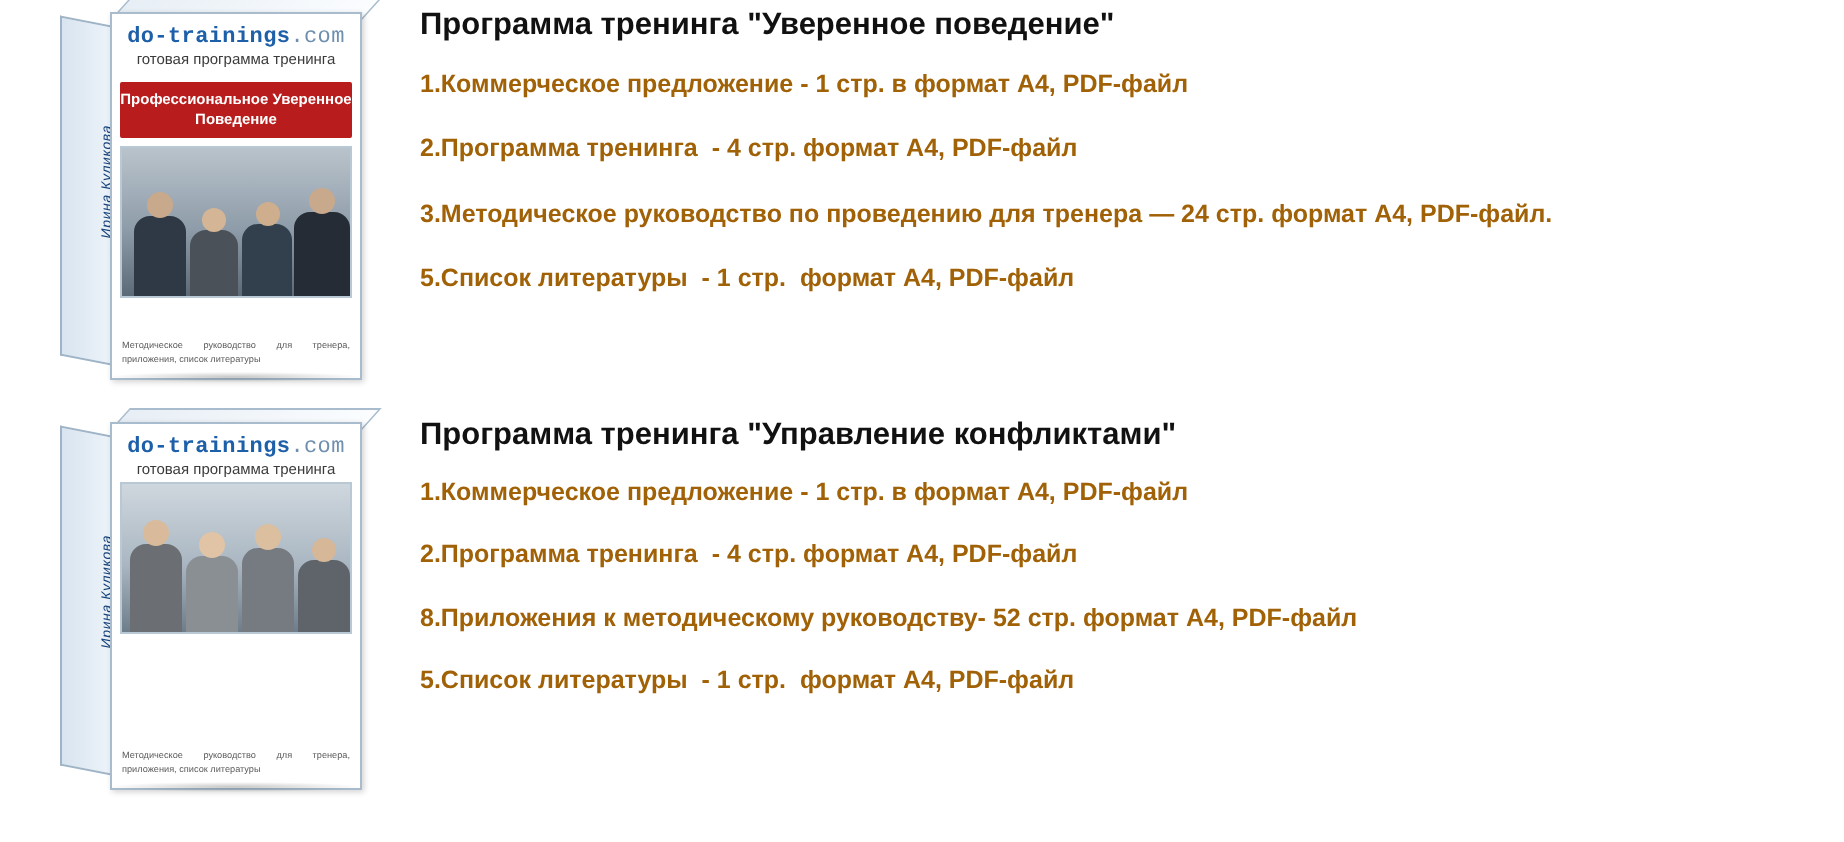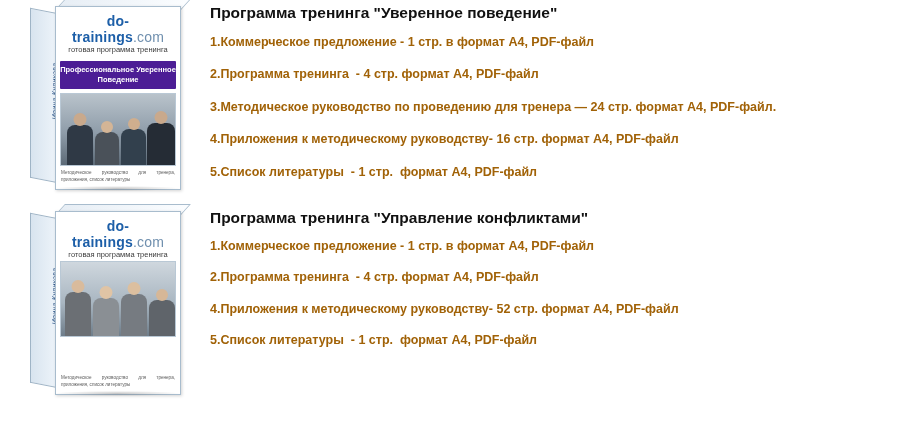--- a/index.html
+++ b/index.html
@@ -78,34 +78,35 @@
     box-shadow: 1px 1px 3px rgba(0,0,0,.18);
     overflow: hidden;
     display: flex;
     flex-direction: column;
   }
   .bf-top {
     padding: 6px 5px 2px 5px;
     text-align: center;
   }
   .bf-brand {
-    font-size: 14px;
+    font-size: 11px;
     color: #1d5fa8;
     letter-spacing: .2px;
     font-weight: bold;
+    font-family: Liberation Mono, monospace;
   }
   .bf-brand .dot { color: #6f8fae; font-weight: normal; }
   .bf-sub {
     margin-top: 0;
     font-size: 7.5px;
     color: #3b3b3b;
   }
   .bf-title {
     margin: 5px 4px 4px 4px;
-    background: #4c1d95;
+    background: #b91c1c;
     color: #ffffff;
     font-size: 7.5px;
     font-weight: bold;
     line-height: 1.35;
     padding: 4px 0;
     text-align: center;
     border-radius: 1px;
   }
   .bf-photo {
     margin: 0 4px;
@@ -221,21 +222,20 @@
         </div>
         <div class="box-shadow-floor"></div>
       </div>
     </div>
 
     <div class="text-col">
       <h2 class="prog-title">Программа тренинга "Уверенное поведение"</h2>
       <p class="item">1.Коммерческое предложение - 1 стр. в формат А4, PDF-файл</p>
       <p class="item">2.Программа тренинга  - 4 стр. формат А4, PDF-файл</p>
       <p class="item">3.Методическое руководство по проведению для тренера — 24 стр. формат А4, PDF-файл.</p>
-      <p class="item">4.Приложения к методическому руководству- 16 стр. формат А4, PDF-файл</p>
       <p class="item">5.Список литературы  - 1 стр.  формат А4, PDF-файл</p>
     </div>
   </div>
 
   <div class="product-block block-2">
 
     <div class="box-wrap">
       <div class="box3d">
         <div class="box-spine">
           <div class="spine-text">Ирина Куликова</div>
@@ -263,18 +263,18 @@
           <div class="bf-caption">Методическое руководство для тренера, приложения, список литературы</div>
         </div>
         <div class="box-shadow-floor"></div>
       </div>
     </div>
 
     <div class="text-col">
       <h2 class="prog-title">Программа тренинга "Управление конфликтами"</h2>
       <p class="item">1.Коммерческое предложение - 1 стр. в формат А4, PDF-файл</p>
       <p class="item">2.Программа тренинга  - 4 стр. формат А4, PDF-файл</p>
-      <p class="item">4.Приложения к методическому руководству- 52 стр. формат А4, PDF-файл</p>
+      <p class="item">8.Приложения к методическому руководству- 52 стр. формат А4, PDF-файл</p>
       <p class="item">5.Список литературы  - 1 стр.  формат А4, PDF-файл</p>
     </div>
   </div>
 
 </div>
 
 </body></html>

